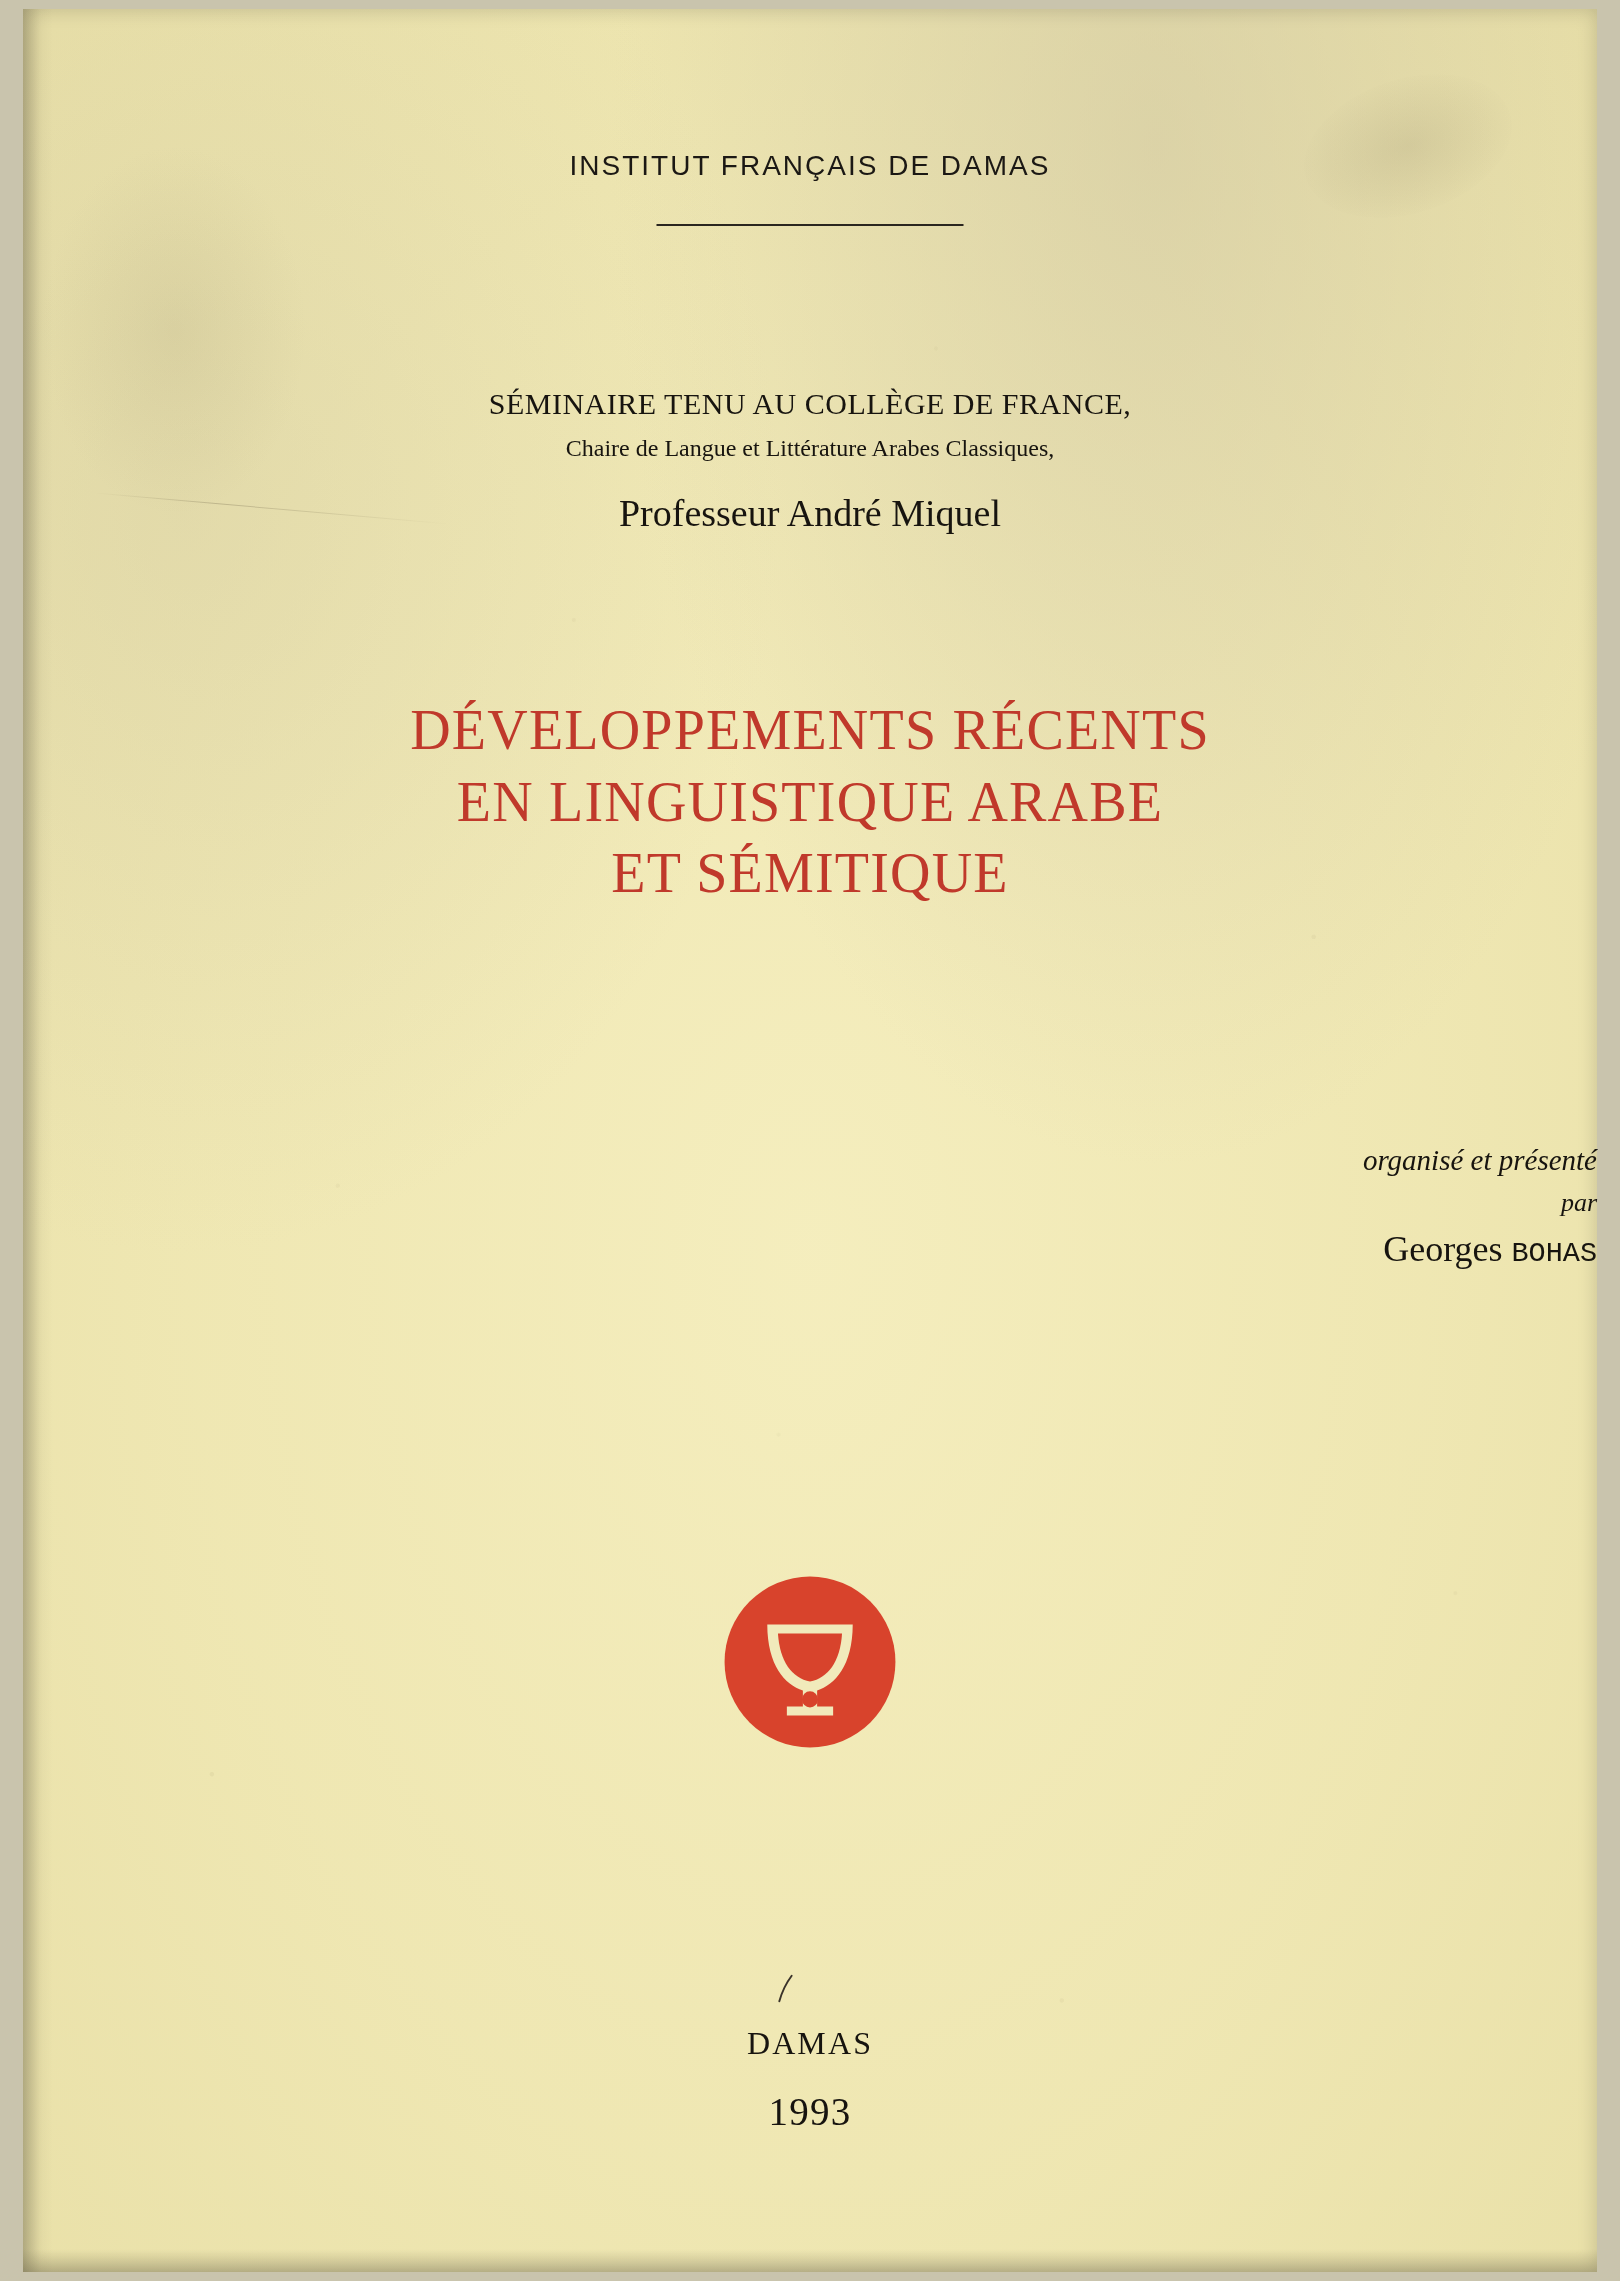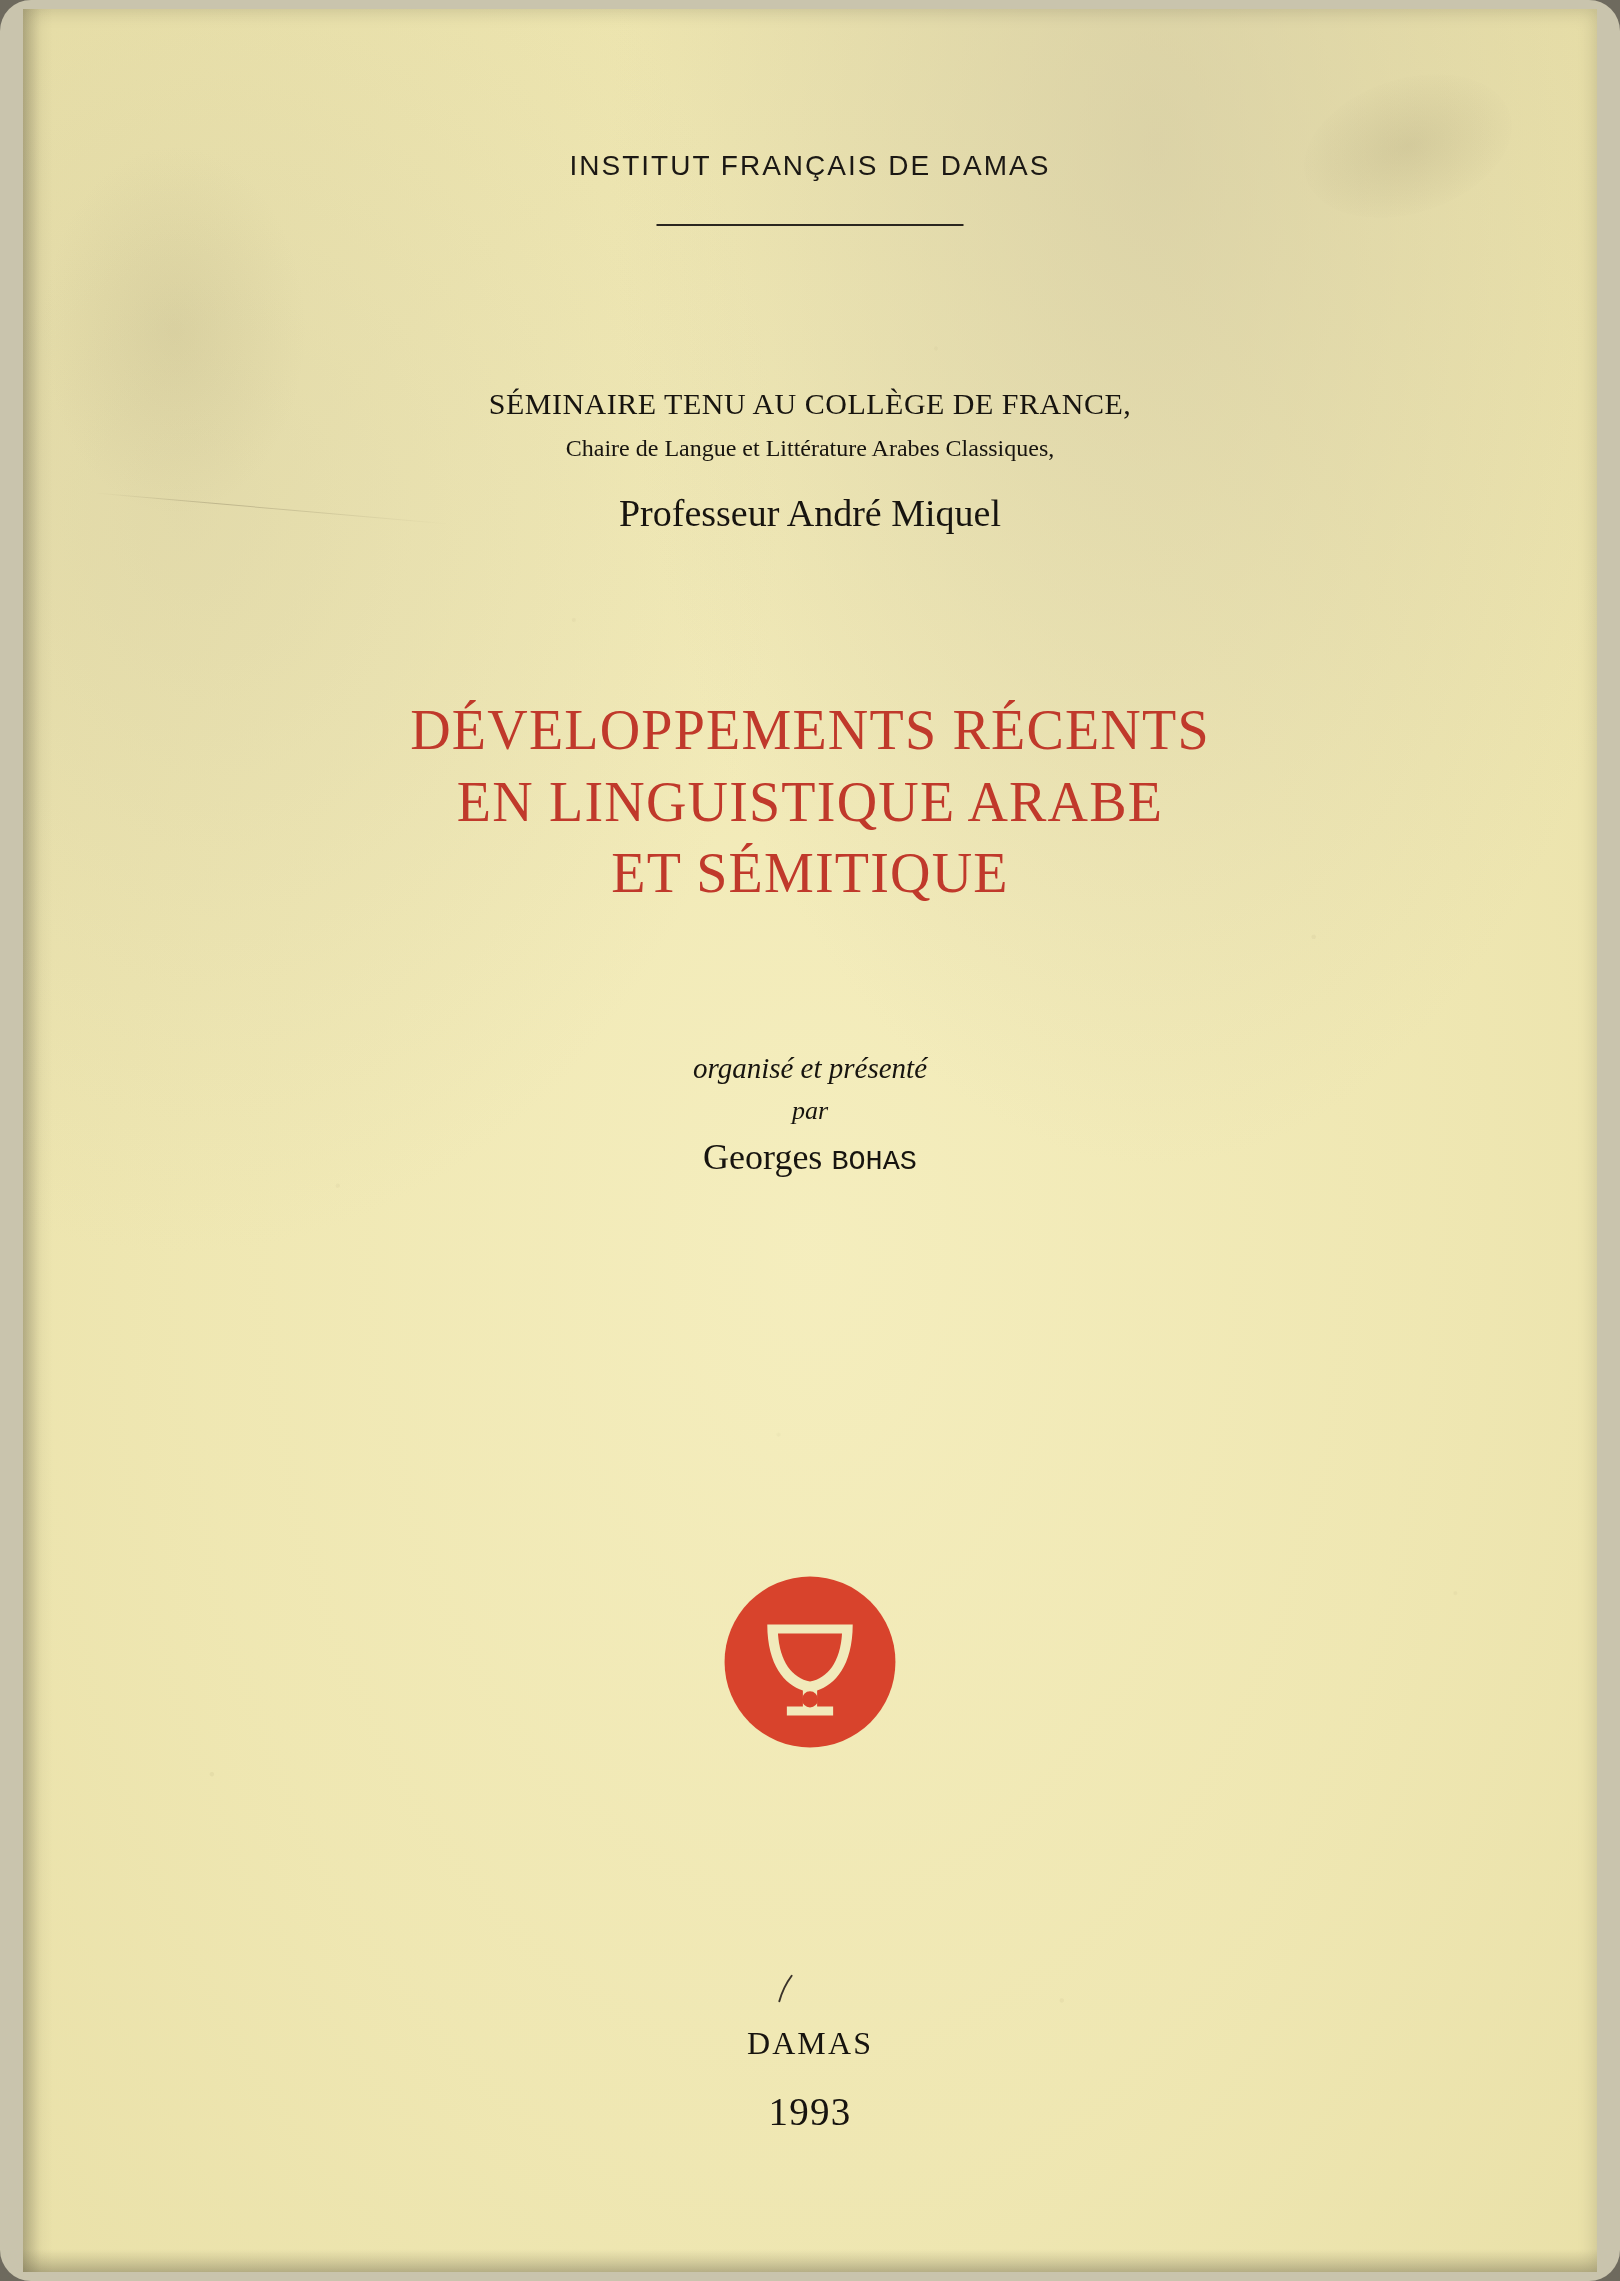--- a/index.html
+++ b/index.html
@@ -14,21 +14,20 @@
     font-family: "Liberation Serif", serif;
   }
 
   
   .scan {
     position: relative;
     width: 1620px;
     height: 2281px;
     background: #c9c4ad;
     overflow: hidden;
-    border-radius: 31px;
   }
 
   .page {
     position: absolute;
     left: 23px;
     top: 9px;
     width: 1574px;
     height: 2263px;
     background:
       radial-gradient(ellipse at 72% 6%, rgba(205,196,160,0.55) 0%, rgba(205,196,160,0) 34%),
@@ -138,21 +137,21 @@
     top: 686px; left: 0; right: 0;
     color: #c0392b;
     font-size: 56px;
     line-height: 1.28;
     letter-spacing: 1.2px;
   }
   .title .tl { display: block; }
 
   .credit {
     position: absolute;
-    top: 1043px; left: 0; right: 0;
+    top: 1135px; left: 0; right: 0; text-align: right;
   }
   .credit .organise {
     font-style: italic;
     font-size: 29px;
     color: #17140f;
   }
   .credit .par {
     font-style: italic;
     font-size: 26px;
     margin-top: 10.7px;

